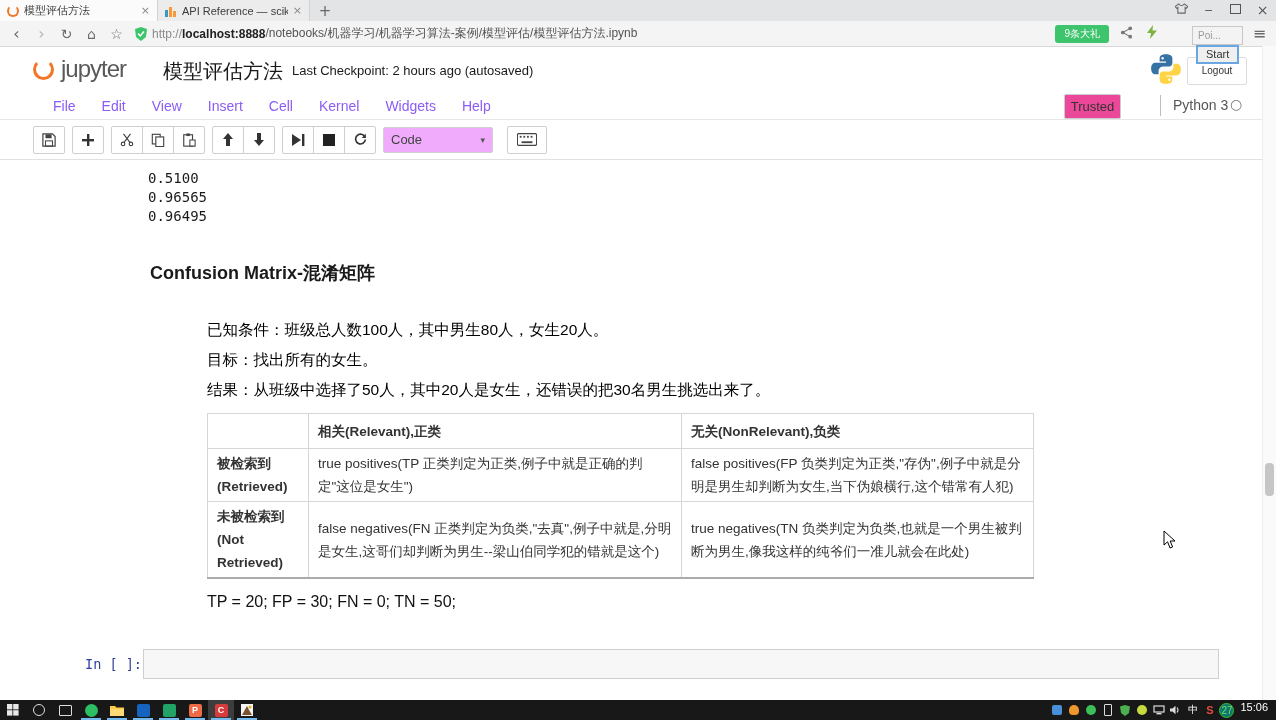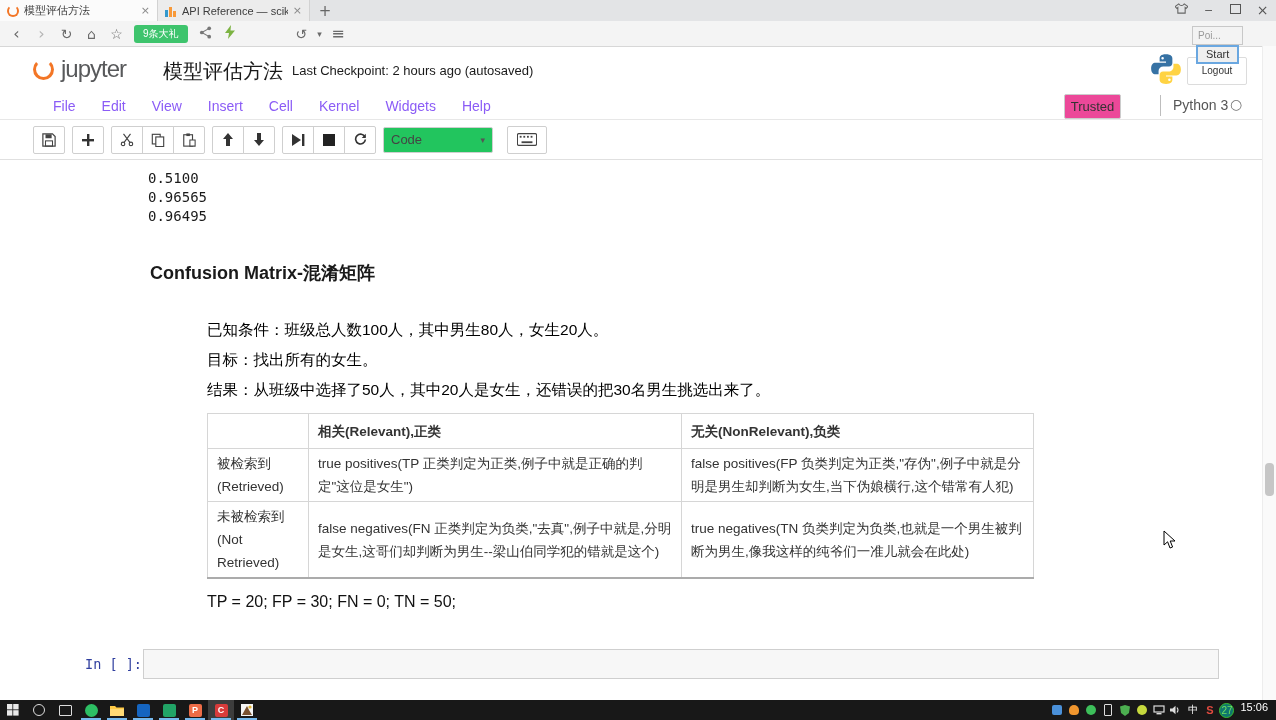--- a/index.html
+++ b/index.html
@@ -59,38 +59,38 @@
 
   
   .toolbar{position:absolute;top:120px;left:0;right:0;height:39px;border-bottom:1px solid #e0e0e0;display:flex;
            align-items:center;padding-left:33px;}
   .tgroup{display:flex;margin-right:7px;}
   .tbtn{width:30px;height:26px;background:#fff;border:1px solid #cfcfcf;display:flex;align-items:center;
         justify-content:center;margin-right:-1px;}
   .tgroup .tbtn:first-child{border-radius:2px 0 0 2px;}
   .tgroup .tbtn:last-child{border-radius:0 2px 2px 0;margin-right:0;}
   .tgroup.single .tbtn{border-radius:2px;}
-  .cell-type{width:110px;height:26px;background:#22c55e;border:1px solid #cfcfcf;border-radius:2px;display:flex;
+  .cell-type{width:110px;height:26px;background:#f0abfc;border:1px solid #cfcfcf;border-radius:2px;display:flex;
              align-items:center;font-size:13px;color:#444;padding:0 7px;justify-content:space-between;margin-right:14px;box-sizing:border-box;}
   .kbd-btn{width:38px;height:26px;background:#fff;border:1px solid #cfcfcf;border-radius:2px;display:flex;
            align-items:center;justify-content:center;}
 
   
   .out-line{font-family:"DejaVu Sans Mono",monospace;font-size:14px;color:#1a1a1a;line-height:19px;}
   .outputs{position:absolute;left:148px;top:169px;}
   .md-heading{position:absolute;left:150px;top:261px;font-size:18px;font-weight:bold;color:#1a1a1a;}
   .md-para{position:absolute;left:207px;top:315px;font-size:15.5px;color:#000;line-height:30px;}
   .cm-table{position:absolute;left:207px;top:413px;width:826px;border-collapse:collapse;table-layout:fixed;
             font-size:13.5px;color:#333;border-bottom:2px solid #ababab;}
   .cm-table th,.cm-table td{border:1px solid #d6d6d6;padding:3px 9px;text-align:left;vertical-align:middle;line-height:23px;}
   .cm-table th{font-weight:bold;height:28px;}
   .col-label{width:101px;}
   .col-rel{width:373px;}
   .col-nonrel{width:352px;}
-  .row-label{font-weight:normal;}
+  .row-label{font-weight:bold;}
   .formula{position:absolute;left:207px;top:593px;font-size:16px;color:#111;}
   .in-prompt{position:absolute;left:85px;top:656px;font-family:"DejaVu Sans Mono",monospace;font-size:13.5px;color:#303f9f;}
   .code-box{position:absolute;left:143px;top:649px;width:1074px;height:28px;background:#f7f7f7;border:1px solid #cfcfcf;}
 
   
   .scroll-track{position:absolute;right:0;top:46px;bottom:20px;width:13px;background:#fafafa;border-left:1px solid #ededed;}
   .scroll-thumb{position:absolute;right:2px;top:417px;width:9px;height:33px;background:#c6c6c6;border-radius:4px;}
 
   
   .taskbar{position:absolute;left:0;bottom:0;right:0;height:20px;background:#181818;display:flex;align-items:center;}
@@ -142,20 +142,29 @@
       <span class="winbtn uni" style="font-size:14px;">×</span>
     </div>
   </div>
 
   <div class="navbar">
     <span class="navic uni" style="margin-left:4px;font-size:16px;">‹</span>
     <span class="navic uni" style="font-size:16px;color:#b5b5b5;">›</span>
     <span class="navic uni">↻</span>
     <span class="navic uni">⌂</span>
     <span class="navic uni">☆</span>
+    <div class="urlbox">
+      <svg width="12" height="14" viewBox="0 0 12 14" style="margin-right:5px;flex:none;">
+        <path d="M6 0 L12 2 L11 10 L6 14 L1 10 L0 2 Z" fill="#3ec46d"></path>
+        <path d="M3 6.5 L5.2 9 L9 4.5" fill="none" stroke="#fff" stroke-width="1.4"></path>
+      </svg>
+      <span class="url-prefix">http://</span>
+        <span class="url-host">localhost:8888</span>
+        <span class="url-path">/notebooks/机器学习/机器学习算法-案例/模型评估/模型评估方法.ipynb</span>
+    </div>
     <div class="navright">
       <span class="promo-badge">9条大礼</span>
       <span class="navic">
         <svg width="13" height="13" viewBox="0 0 14 14">
             <circle cx="11" cy="2.5" r="2" fill="#777"></circle>
             <circle cx="11" cy="11.5" r="2" fill="#777"></circle>
             <circle cx="3" cy="7" r="2" fill="#777"></circle>
             <path d="M3 7 L11 2.5 M3 7 L11 11.5" stroke="#777" stroke-width="1.1" fill="none"></path>
           </svg>
       </span>

